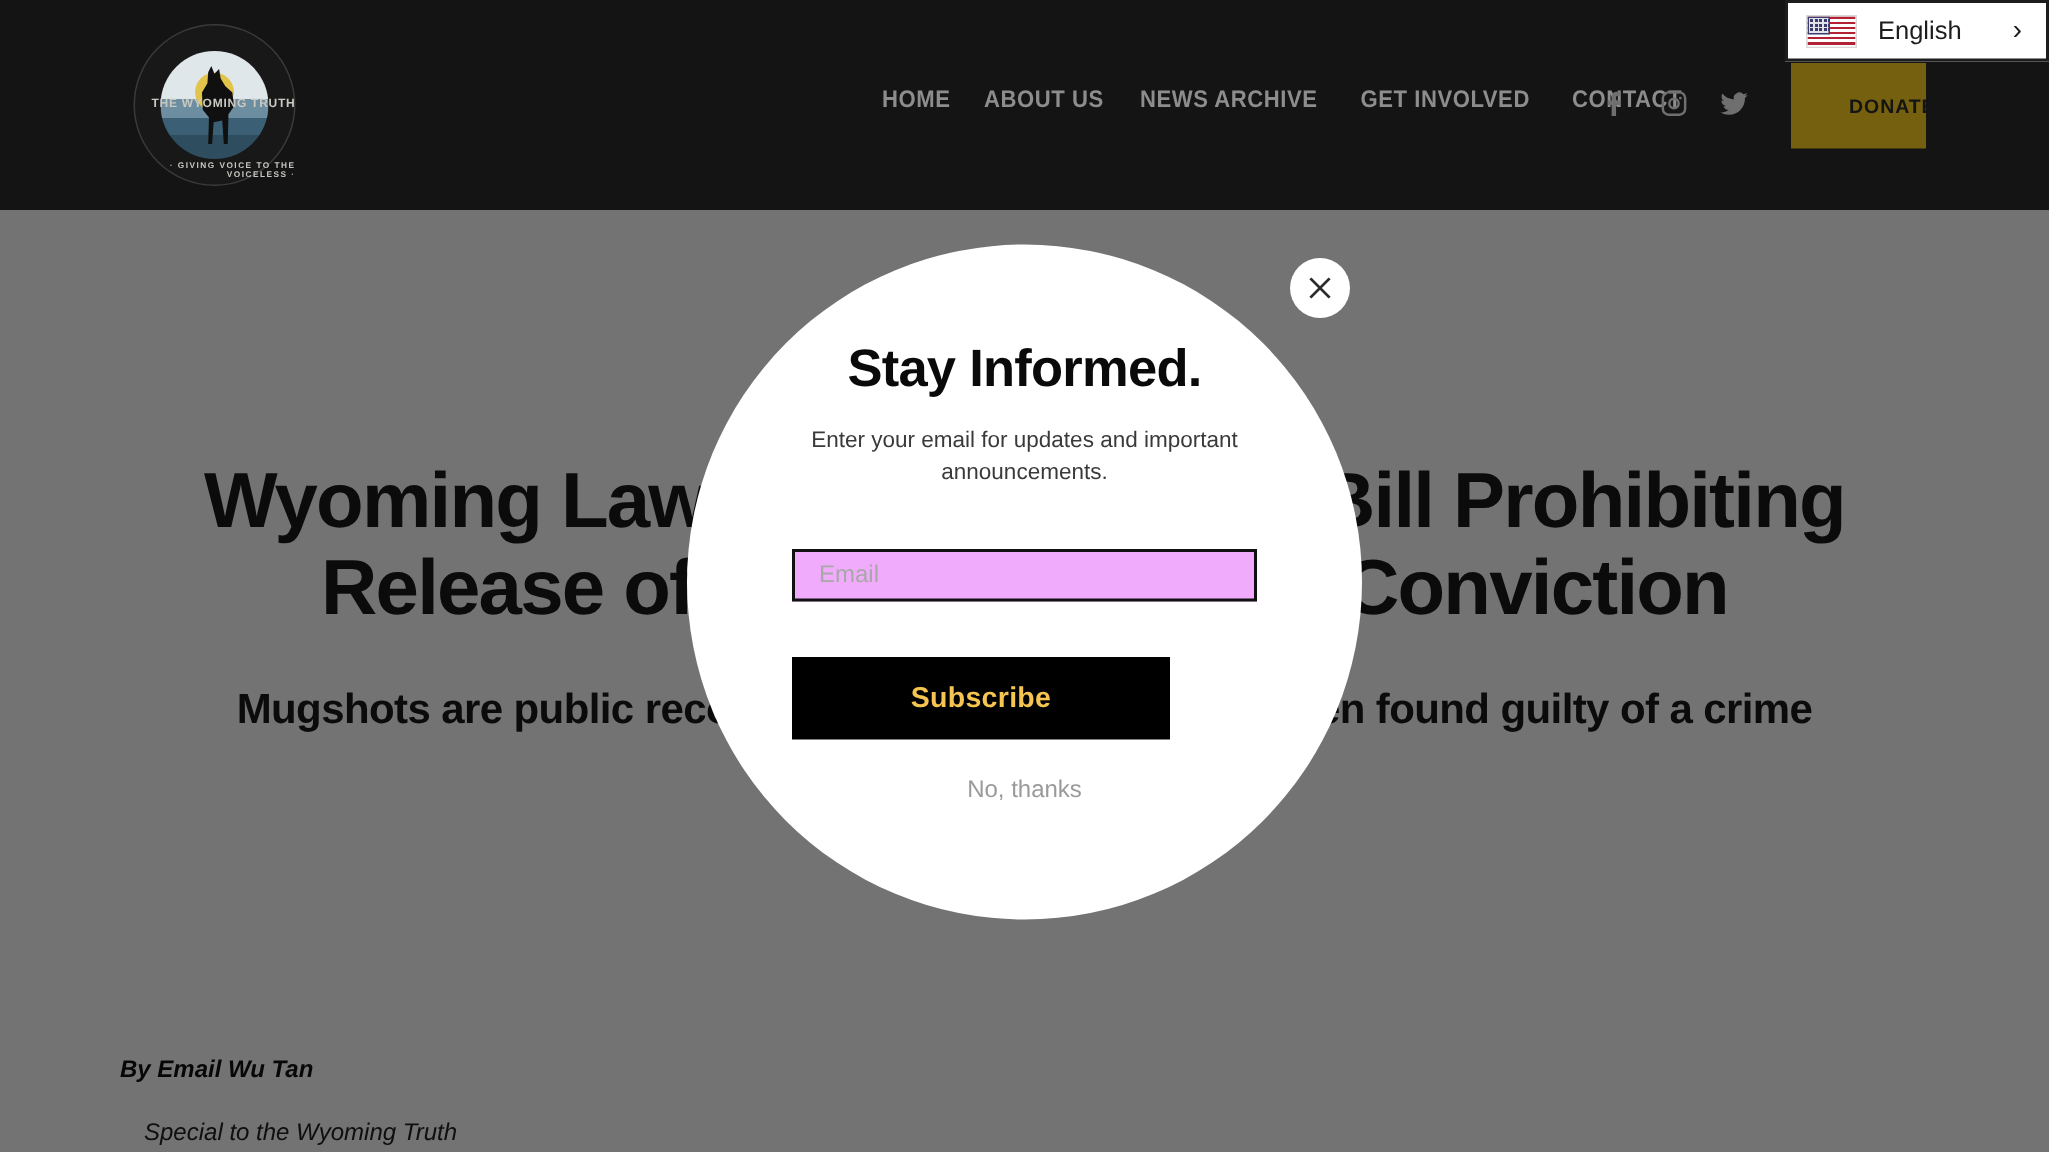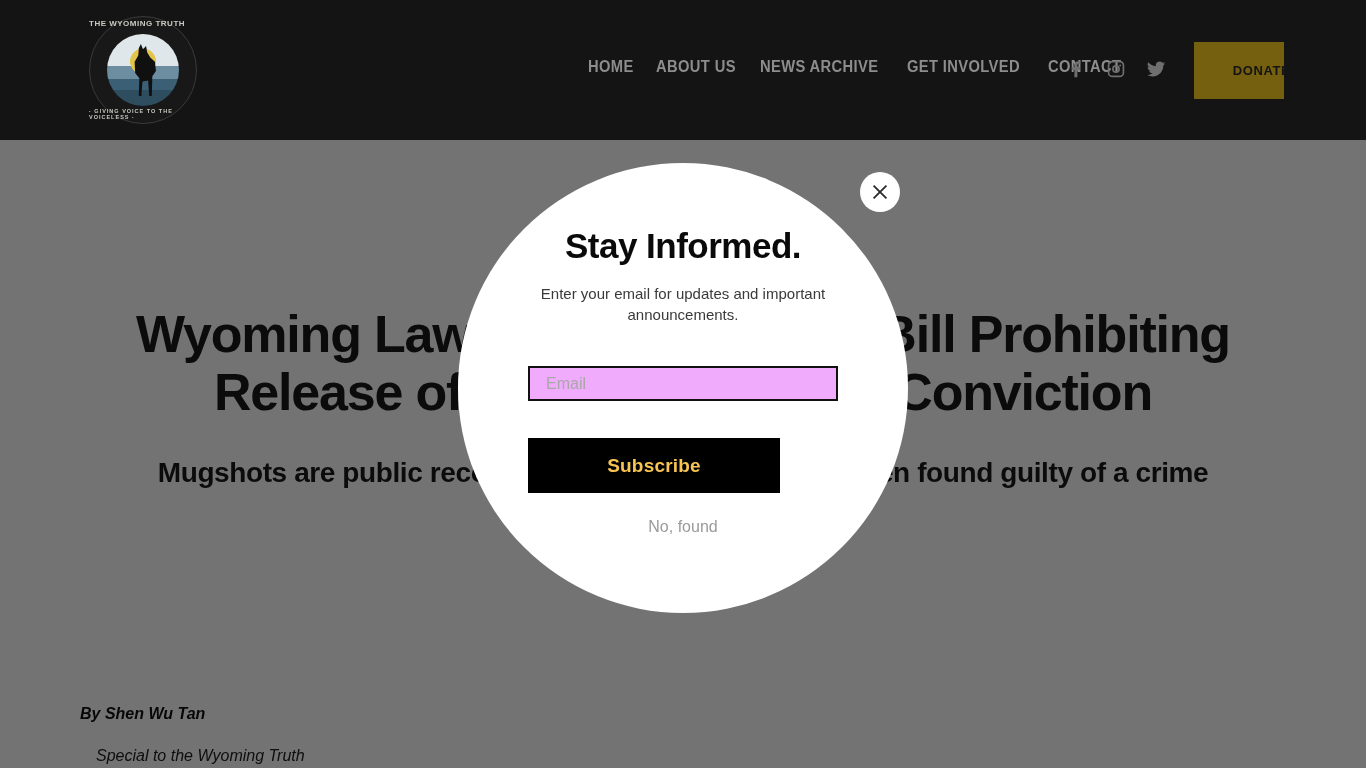--- a/index.html
+++ b/index.html
@@ -35,22 +35,22 @@
       radial-gradient(circle at 50% 38%, #e2c44a 0 22%, rgba(226,196,74,0) 23%),
       linear-gradient(#dfe7ea 0 44%, #6d8ea1 44% 62%, #3b5f74 62% 78%, #2e4d5f 78% 100%);
     overflow:hidden;
   }
   .logo-animal {
     position:absolute; left:24px; top:10px; width:26px; height:52px;
     background:#101010;
     clip-path: polygon(38% 0%, 46% 10%, 58% 4%, 62% 16%, 74% 26%, 92% 34%, 96% 52%, 82% 62%, 80% 100%, 70% 100%, 66% 70%, 44% 72%, 40% 100%, 30% 100%, 32% 66%, 16% 56%, 14% 34%, 28% 22%, 30% 8%);
   }
   .logo-text-top, .logo-text-bottom {
-    position:absolute; left:0; width:108px; text-align:left;
-    color:#c9c9c3; font-weight:bold; letter-spacing:.5px;
+    position:absolute; left:0; width:108px; text-align:right;
+    color:#c9c9c3; font-weight:bold; letter-spacing:.5px;margin-top:45px;
   }
   .logo-text-top { top:3px; font-size:8px; }
   .logo-text-bottom { bottom:4px; font-size:5.5px; letter-spacing:1px; }
 
   #nav {
     position:absolute; left:588px; top:58px;
     display:flex; gap:18px; align-items:center;
   }
   #nav .nav-item {
     color:#8d8d8d;
@@ -198,21 +198,21 @@
   #close-btn svg { width:22px; height:22px; stroke:#2b2b2b; stroke-width:2; }
 </style>
 </head>
 <body>
 
 <div id="page">
 
   <div id="hero">
     <div id="headline">Wyoming Lawmakers Advance Bill Prohibiting Release of Mugshots Before Conviction</div>
     <div id="subheadline">Mugshots are public records, even if a person hasn’t been found guilty of a crime</div>
-    <div id="byline-author">By Shen Wu Tan</div>
+    <div id="byline-author">By Email Wu Tan</div>
     <div id="byline-source">Special to the Wyoming Truth</div>
   </div>
 
   <div id="header">
 
     <div id="logo-wrap">
       <div class="logo-ring"></div>
       <div class="logo-inner">
         <div class="logo-animal"></div>
       </div>
@@ -242,29 +242,39 @@
       <span class="sicon">
         <svg viewBox="0 0 24 24">
             <path d="M22 5.9c-.7.3-1.5.55-2.35.65A4.1 4.1 0 0 0 21.5 4.3c-.8.47-1.68.8-2.62 1a4.1 4.1 0 0 0-7 3.74A11.6 11.6 0 0 1 3.5 4.76a4.1 4.1 0 0 0 1.27 5.47 4 4 0 0 1-1.86-.51v.05a4.1 4.1 0 0 0 3.29 4.02 4.1 4.1 0 0 1-1.85.07 4.1 4.1 0 0 0 3.83 2.85A8.25 8.25 0 0 1 2 18.4a11.6 11.6 0 0 0 6.29 1.84c7.55 0 11.68-6.25 11.68-11.67v-.53A8.3 8.3 0 0 0 22 5.9z"></path>
           </svg>
       </span>
     </div>
 
     <div id="donate-btn">DONATE</div>
   </div>
 
+  <div id="lang-widget">
+    <div id="flag">
+      <div class="stripes"></div>
+      <div class="canton">
+          <div class="stars"></div>
+        </div>
+    </div>
+    <div id="lang-label">English</div>
+    <div id="lang-chevron">›</div>
+  </div>
 
   <div id="overlay"></div>
 
   <div id="modal">
     <div id="modal-sub">Enter your email for updates and important announcements.</div>
     <div id="modal-title">Stay Informed.</div>
     <input id="email-input" type="text" placeholder="Email" style="">
     <button id="subscribe-btn">Subscribe</button>
-    <div id="no-thanks">No, found</div>
+    <div id="no-thanks">No, thanks</div>
   </div>
 
   <div id="close-btn">
     <svg viewBox="0 0 24 24">
         <line x1="5" y1="5" x2="19" y2="19"></line>
         <line x1="19" y1="5" x2="5" y2="19"></line>
       </svg>
   </div>
 
 </div>

